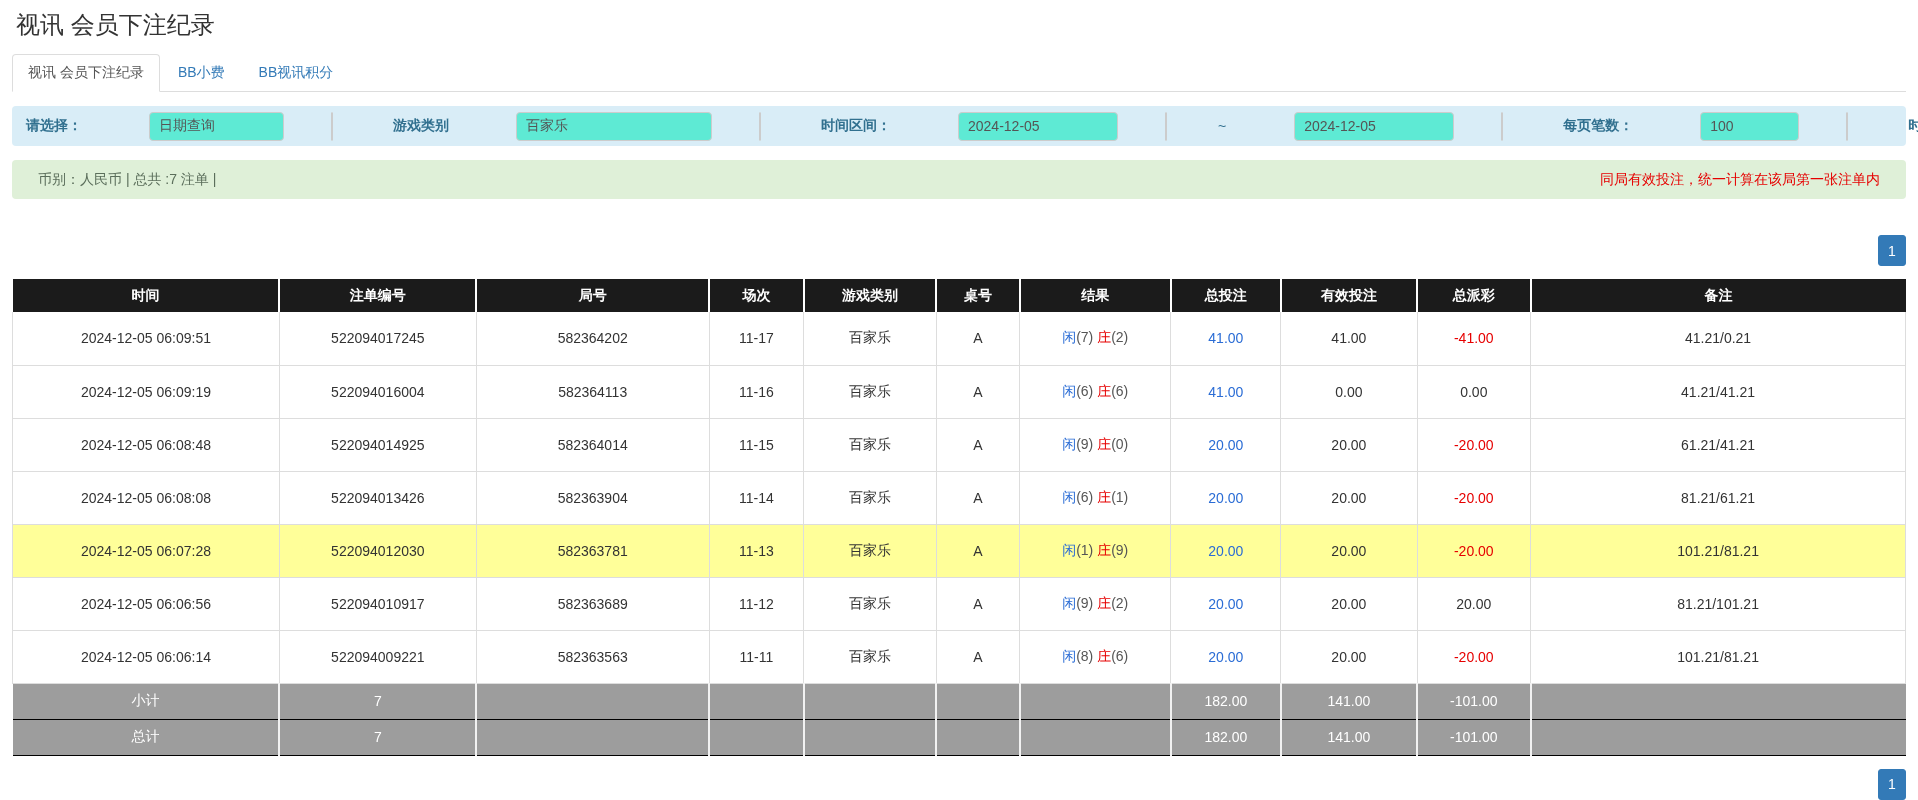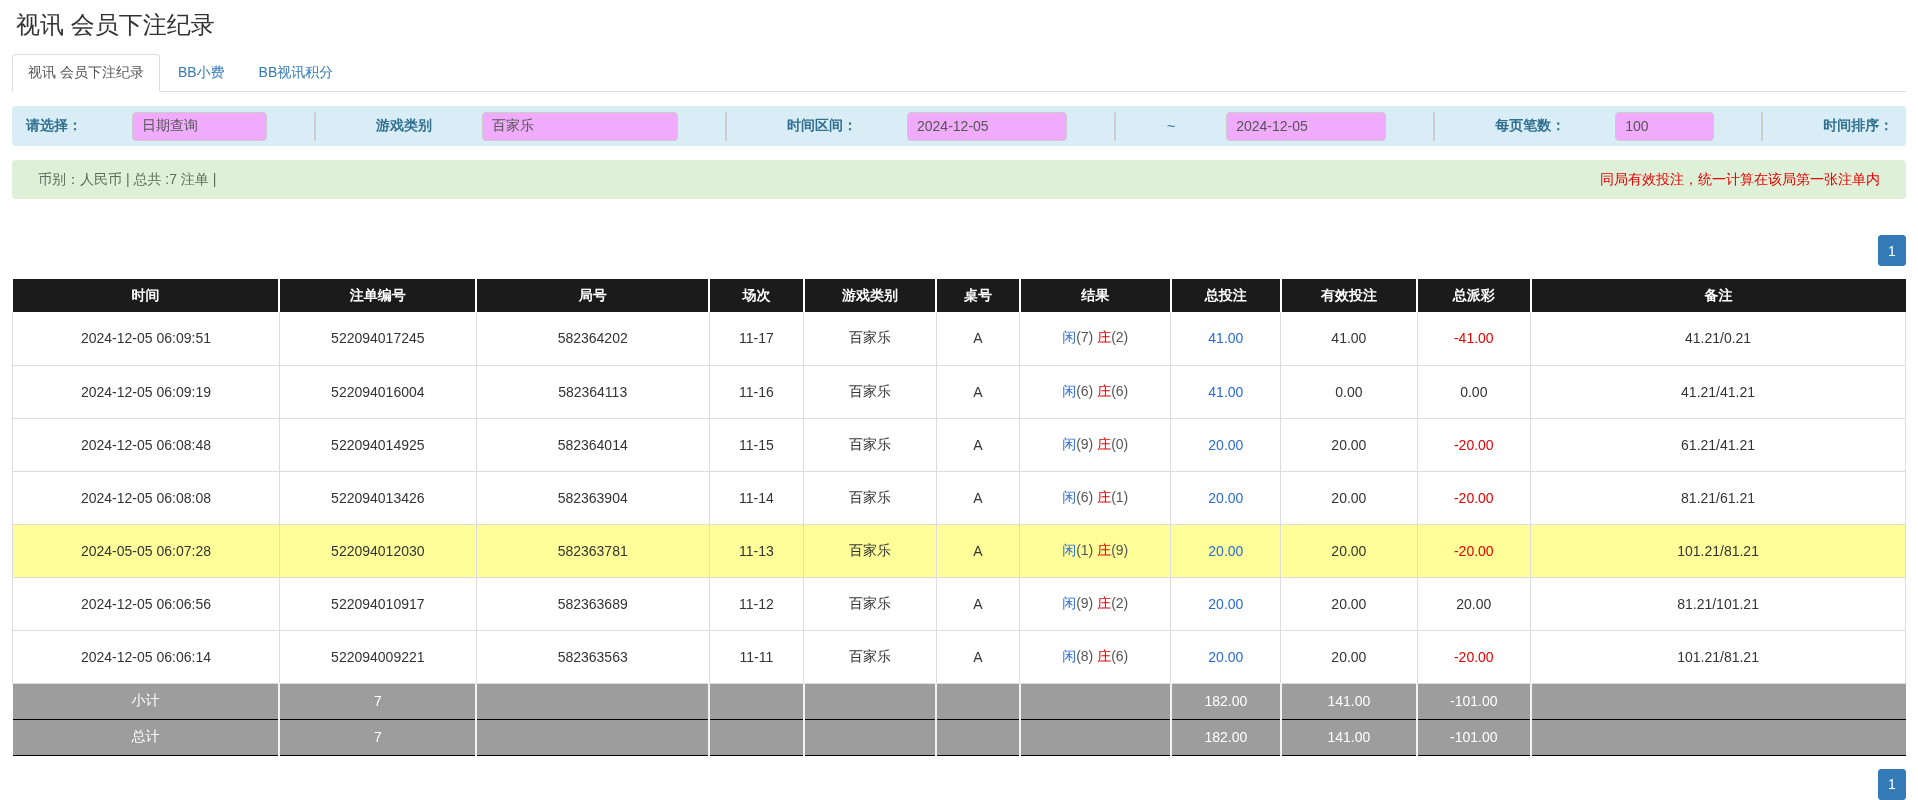--- a/index.html
+++ b/index.html
@@ -24,22 +24,22 @@
   .tab.active { background:#fff; border-color:#ddd #ddd #fff; color:#555; cursor:default; }
 
   
   .filter {
     margin-top:14px; background:#d9edf7; border-radius:4px;
     height:40px; display:flex; align-items:center; padding:0 10px;gap:44px;
   }
   .flabel { color:#31708f; font-weight:bold; white-space:nowrap; margin:0 6px 0 16px; }
   .flabel.first { margin-left:4px; }
   .finput {
-    height:29px; border:1px solid #ccc; border-radius:4px; background:#f0abfc;
-    padding:0 9px; color:#555; font-size:14px; outline:none;
+    height:29px; border:1px solid #ccc; border-radius:4px; background:#5eead4;
+    padding:0 9px; color:#555; font-size:14px; outline:none;margin-left:17px;
   }
   .addon {
     width:23px; height:29px; margin-left:3px; border:1px solid #ccc;
     border-radius:4px; background:#fff; padding:0;
   }
   .tilde { color:#31708f; margin:0 7px; }
   .btn-search {
     height:30px; margin-left:16px; padding:0 13px;
     background:#5bc0de; border:1px solid #c2410c; border-radius:4px;
     color:#fff; font-size:14px; cursor:pointer;
@@ -214,21 +214,21 @@
           <td>11-14</td>
           <td>百家乐</td>
           <td>A</td>
           <td><span class="xian">闲</span><span class="rnum">(6) </span><span class="zhuang">庄</span><span class="rnum">(1)</span></td>
           <td><a class="bet-link">20.00</a></td>
           <td>20.00</td>
           <td class="neg">-20.00</td>
           <td>81.21/61.21</td>
         </tr>
         <tr class="hl">
-          <td>2024-05-05 06:07:28</td>
+          <td>2024-12-05 06:07:28</td>
           <td>522094012030</td>
           <td>582363781</td>
           <td>11-13</td>
           <td>百家乐</td>
           <td>A</td>
           <td><span class="xian">闲</span><span class="rnum">(1) </span><span class="zhuang">庄</span><span class="rnum">(9)</span></td>
           <td><a class="bet-link">20.00</a></td>
           <td>20.00</td>
           <td class="neg">-20.00</td>
           <td>101.21/81.21</td>

